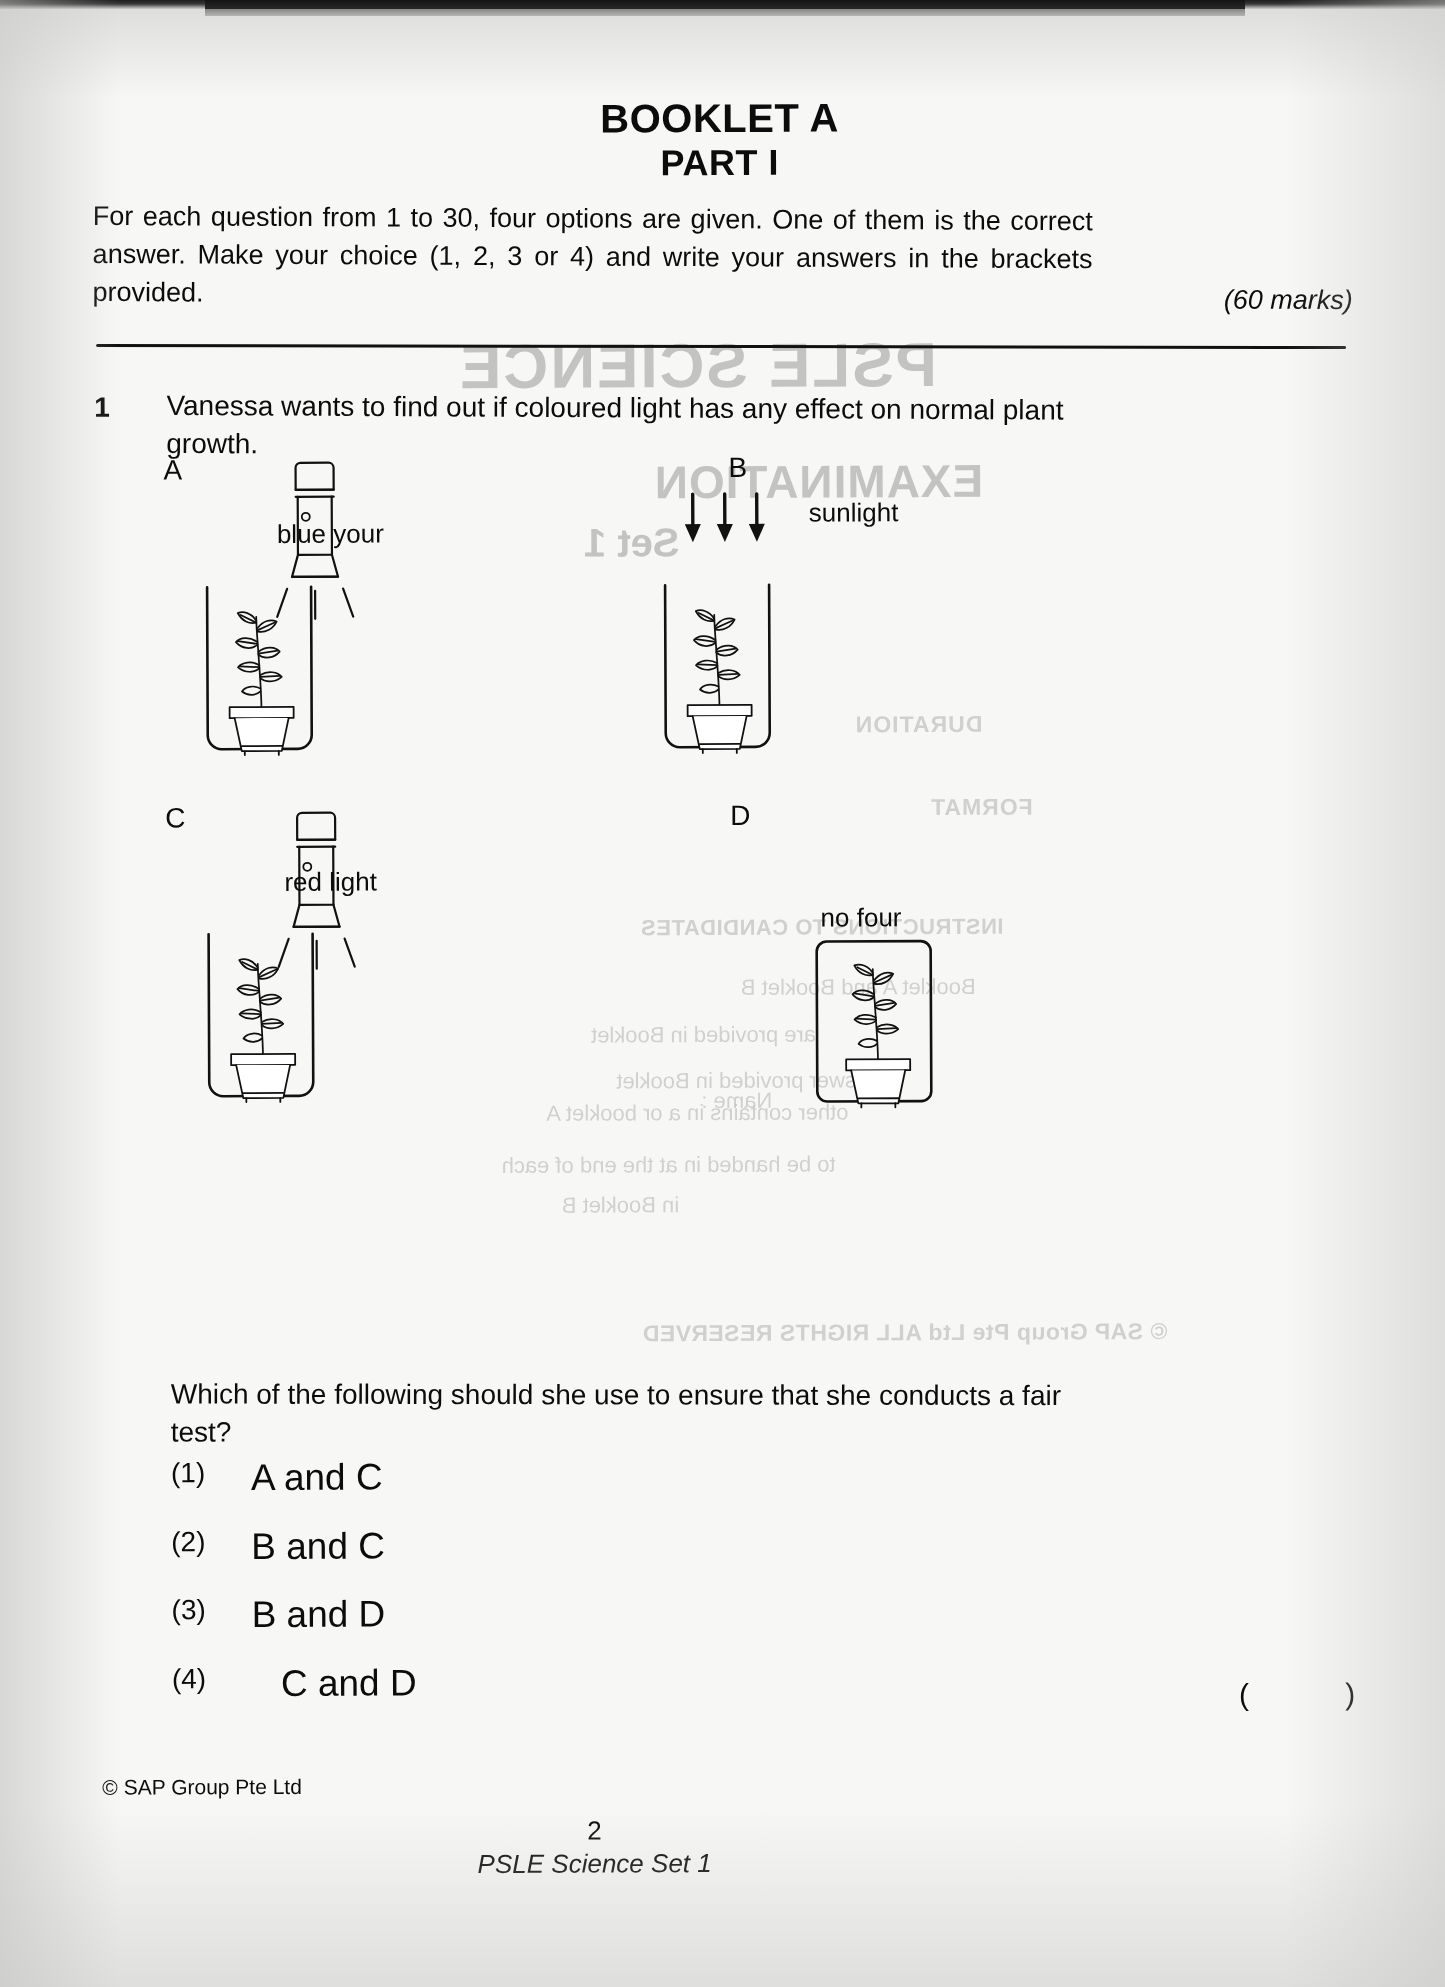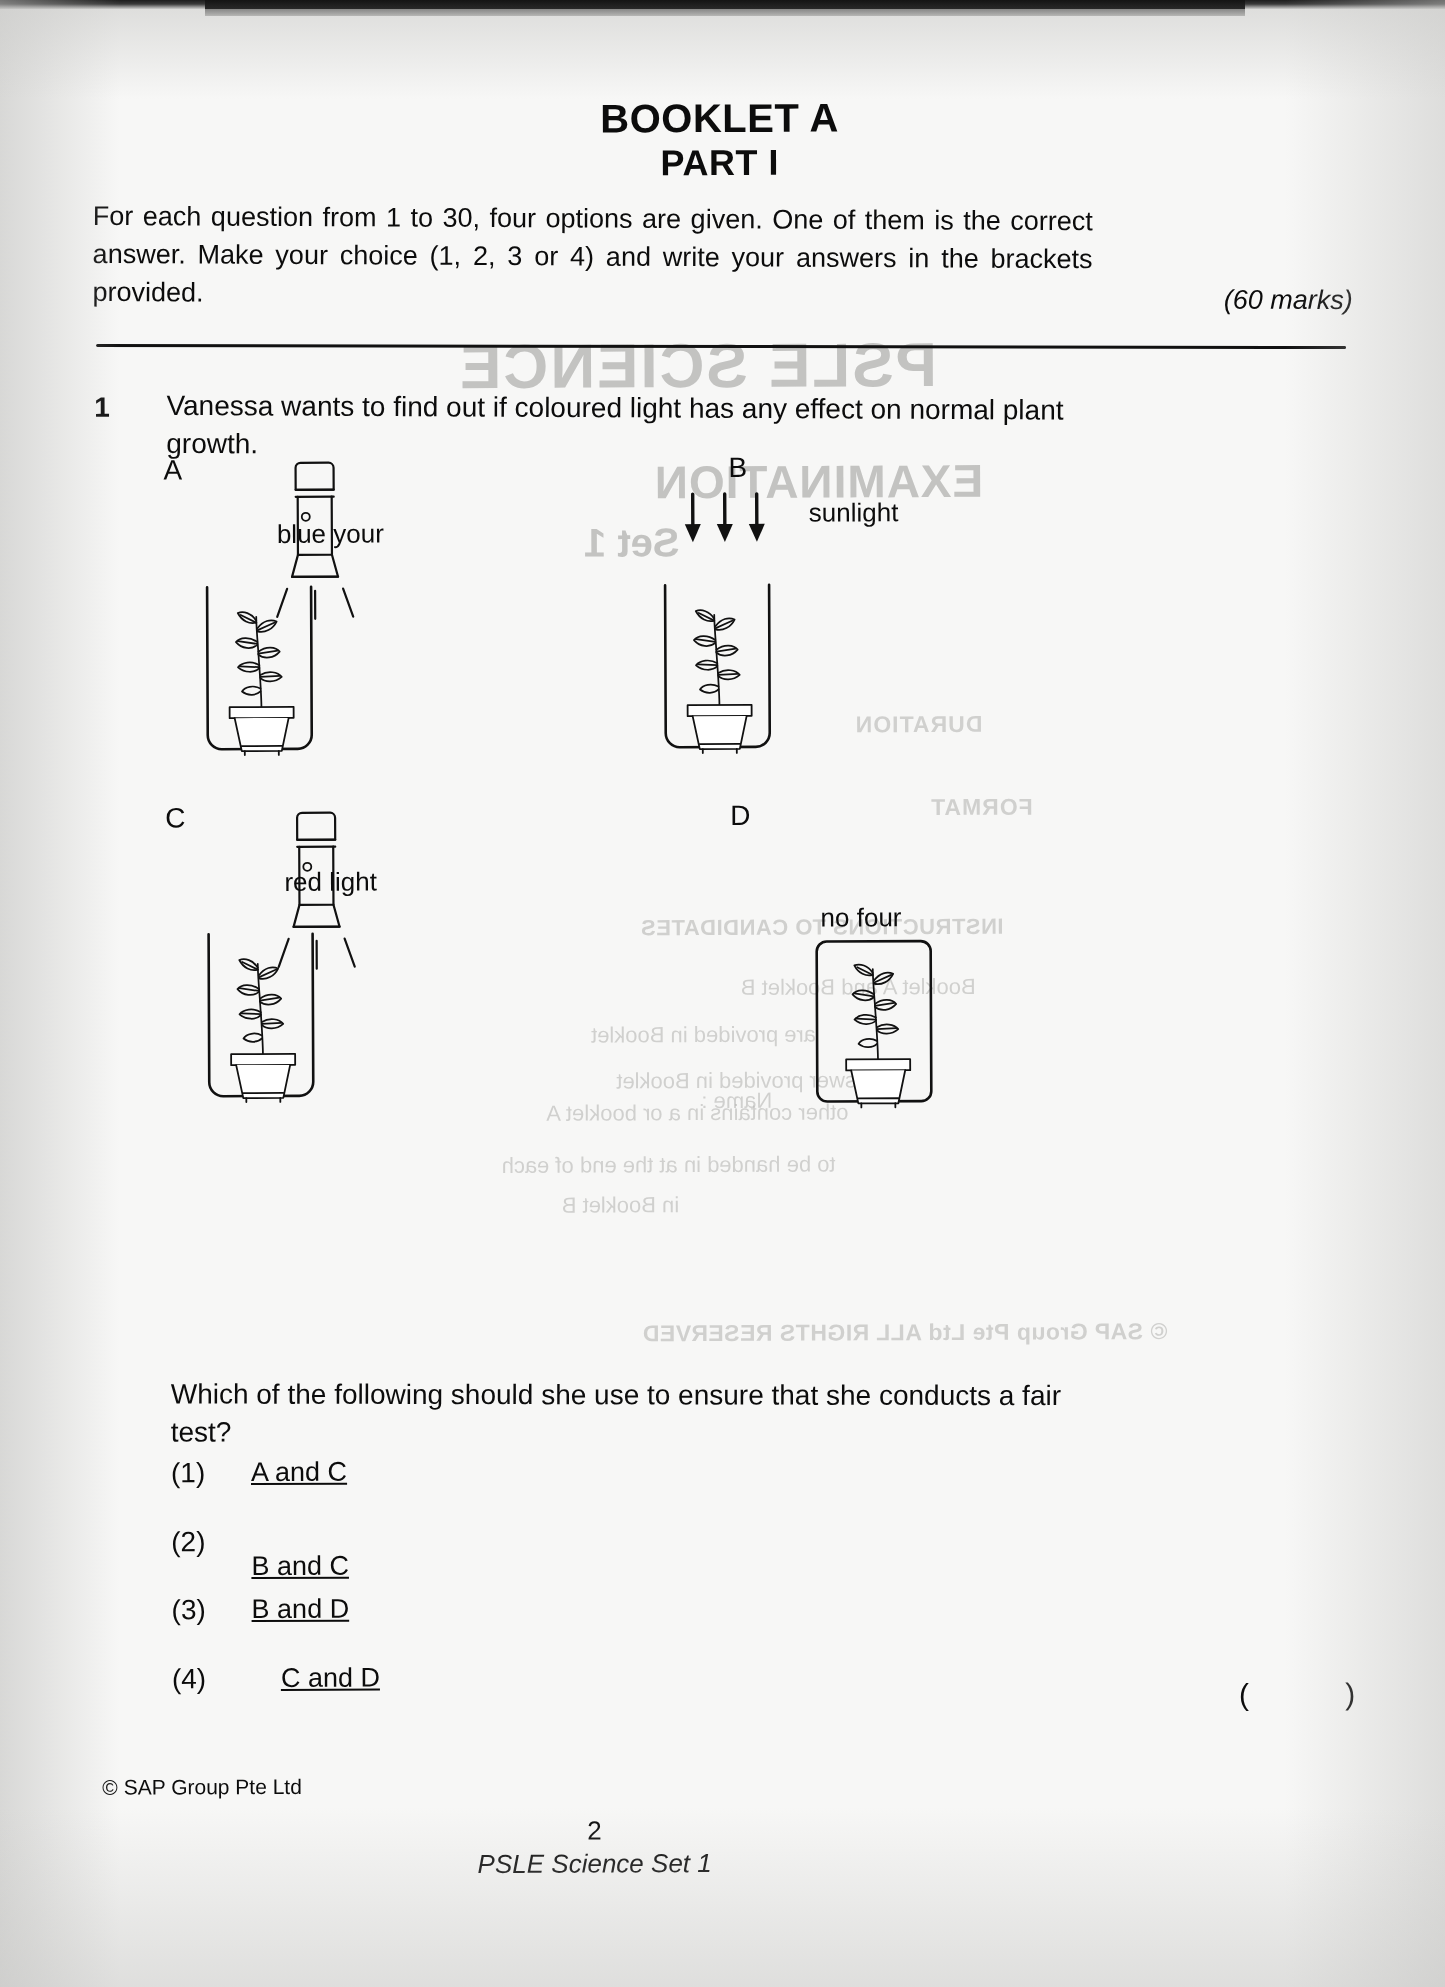--- a/index.html
+++ b/index.html
@@ -113,21 +113,21 @@
   .ln-thin{fill:none;stroke:#111;stroke-width:1.8;stroke-linecap:round;stroke-linejoin:round;}
   .ln-beaker{fill:none;stroke:#111;stroke-width:2.6;stroke-linecap:round;stroke-linejoin:round;}
   .fillw{fill:#fff;}
 
   
   #final-q{
     left:168px;top:1376px;width:950px;font-size:28px;line-height:1.35;
     transform:rotate(0.35deg);
   }
   .choice-num{position:absolute;font-size:28px;}
-  .choice-label{position:absolute;font-size:27px;text-decoration:underline;}
+  .choice-label{position:absolute;font-size:37px;}
 
   #answer-bracket{
     position:absolute;left:1235px;top:1680px;font-size:30px;letter-spacing:44px;
   }
 
   
   #copyright{left:98px;top:1773px;font-size:21px;}
   #page-number{left:0;top:1815px;width:1180px;text-align:center;font-size:26px;}
   #footer-title{left:0;top:1848px;width:1180px;text-align:center;font-size:26px;font-style:italic;}
 </style>
@@ -347,21 +347,21 @@
         </g>
       </svg>
     </div>
 
     <div class="txt" id="final-q">Which of the following should she use to ensure that she conducts a fair test?</div>
 
     <div class="txt choice-num" style="left:168px;top:1455px;">(1)</div>
     <div class="txt choice-label" style="left:248px;top:1455px;">A and C</div>
 
     <div class="txt choice-num" style="left:168px;top:1524px;">(2)</div>
-    <div class="txt choice-label" style="left:248px;top:1524px;margin-top:25px;">B and C</div>
+    <div class="txt choice-label" style="left:248px;top:1524px;">B and C</div>
 
     <div class="txt choice-num" style="left:168px;top:1592px;">(3)</div>
     <div class="txt choice-label" style="left:248px;top:1592px;">B and D</div>
 
     <div class="txt choice-num" style="left:168px;top:1661px;">(4)</div>
     <div class="txt choice-label" style="left:248px;top:1661px;margin-left:29px;">C and D</div>
 
     <div class="txt" id="answer-bracket">( )</div>
 
     <div class="txt" id="copyright">© SAP Group Pte Ltd</div>

